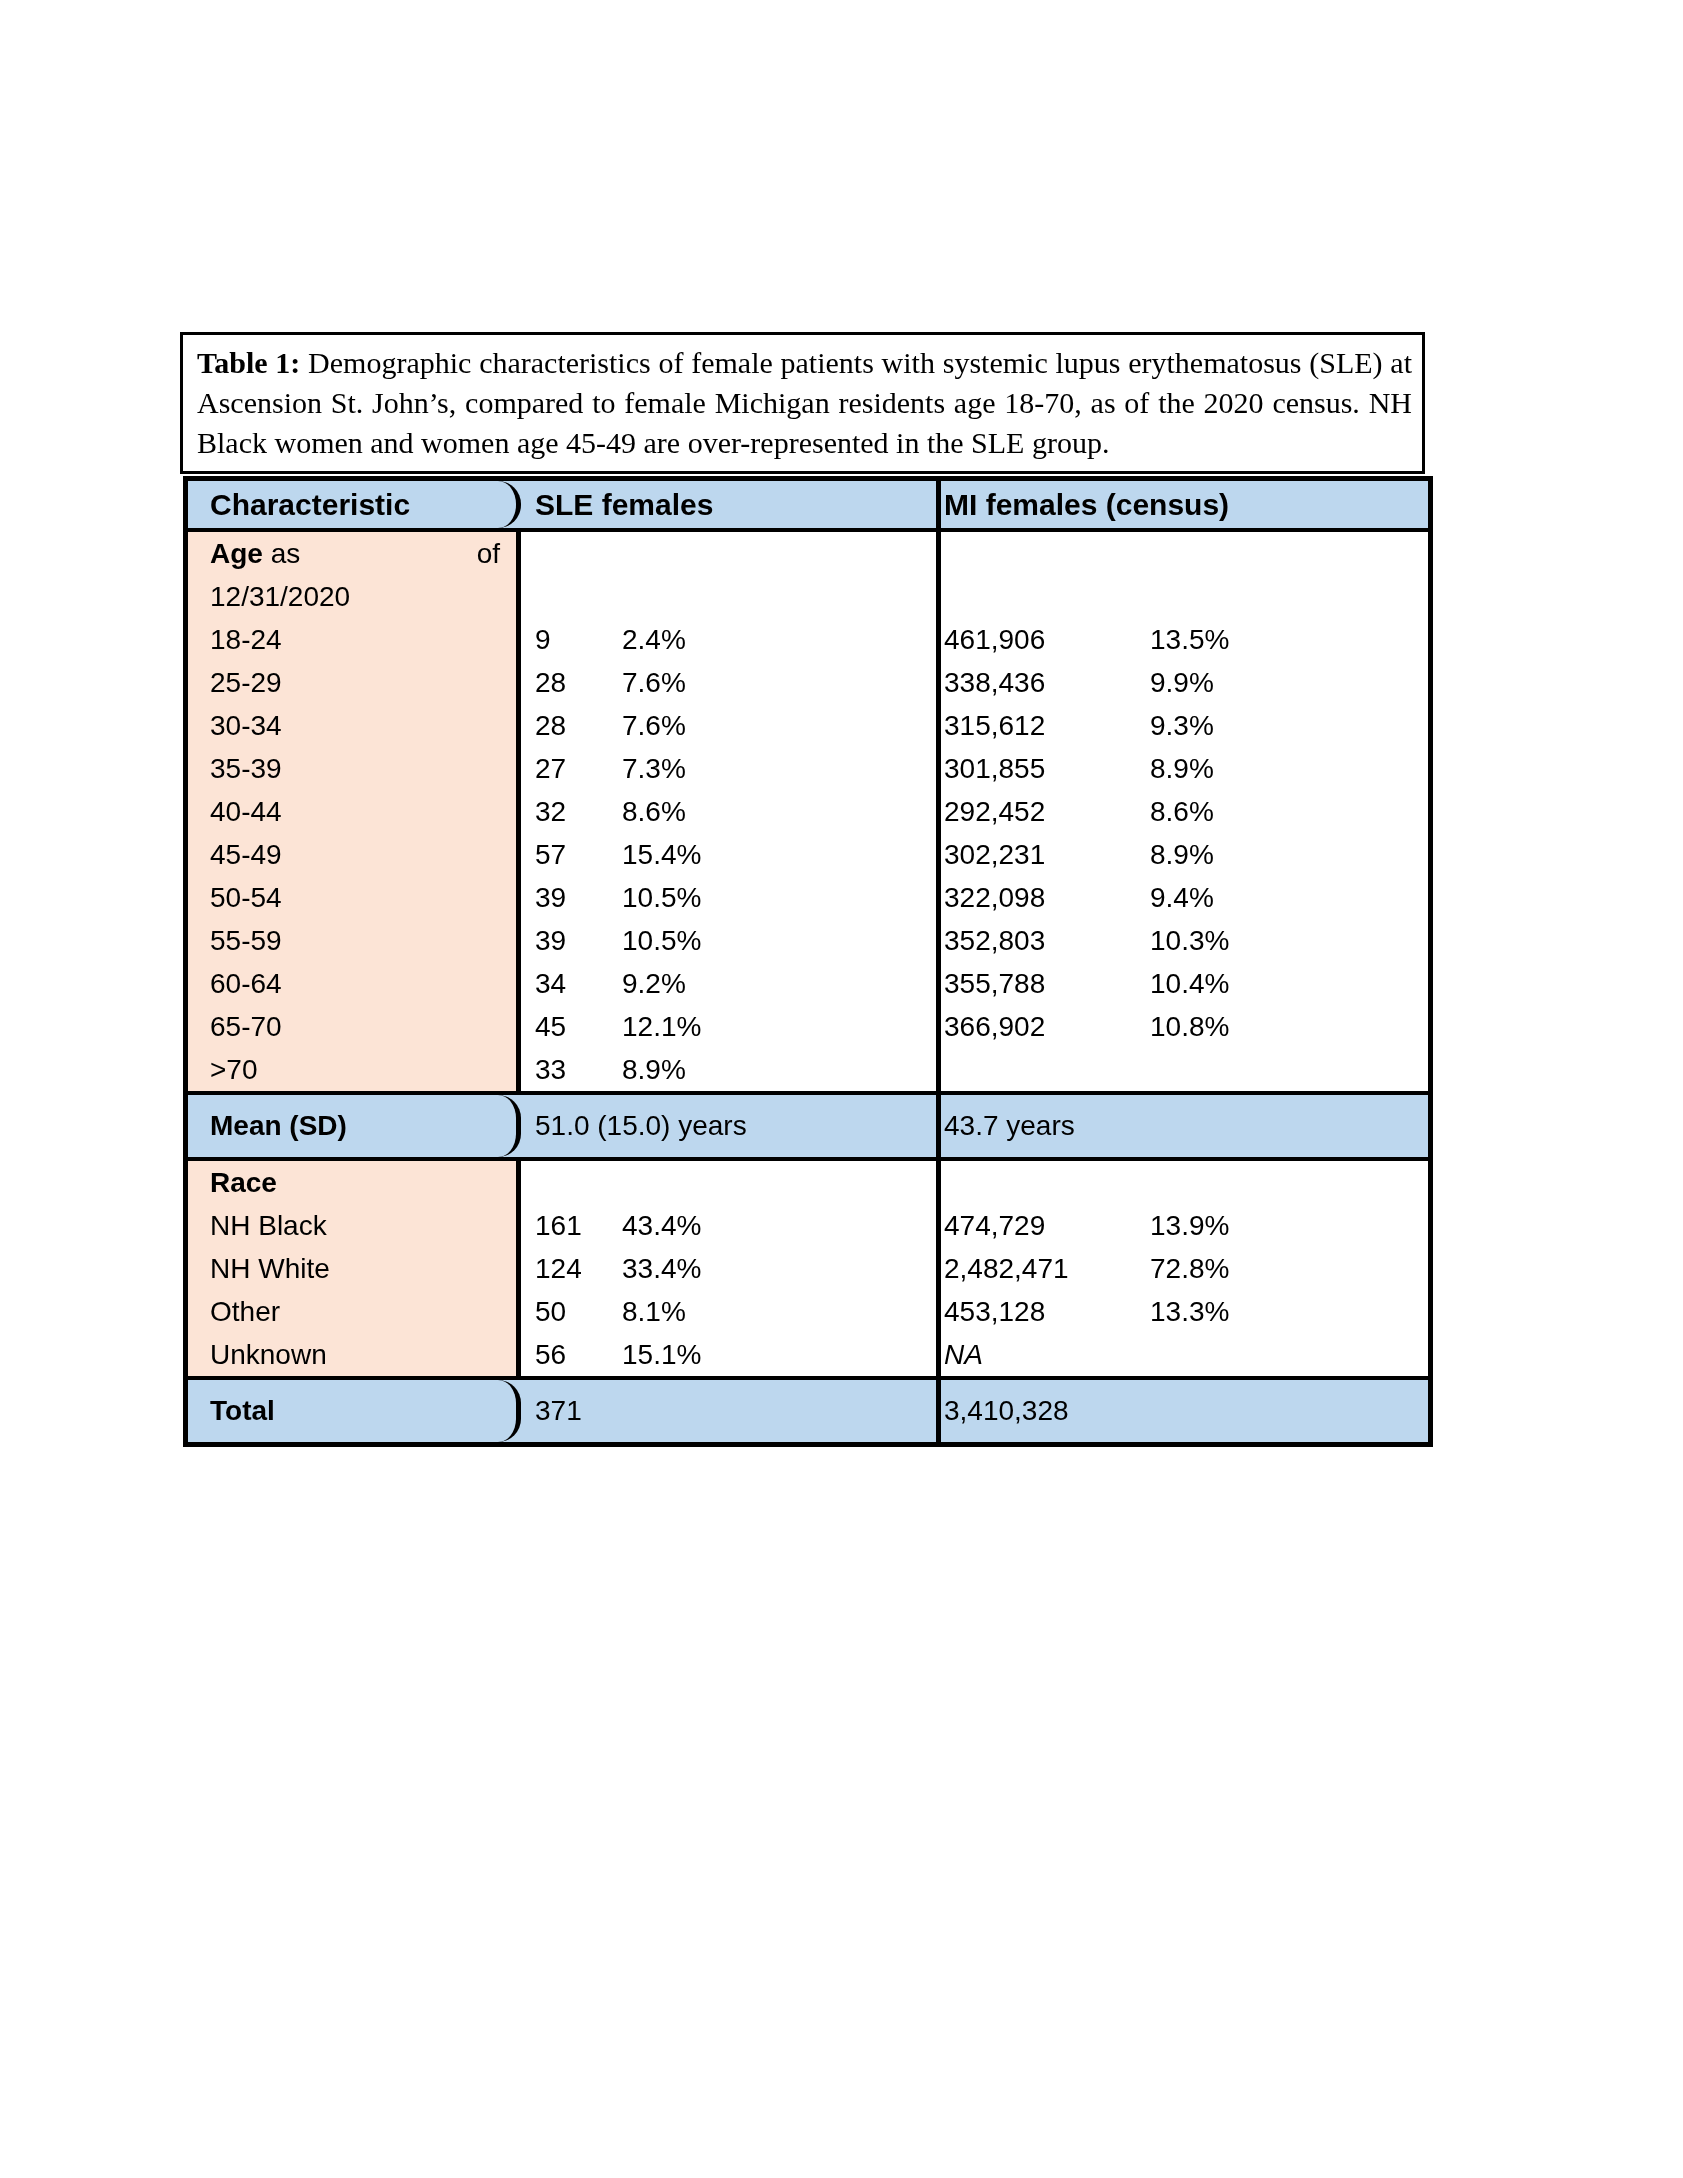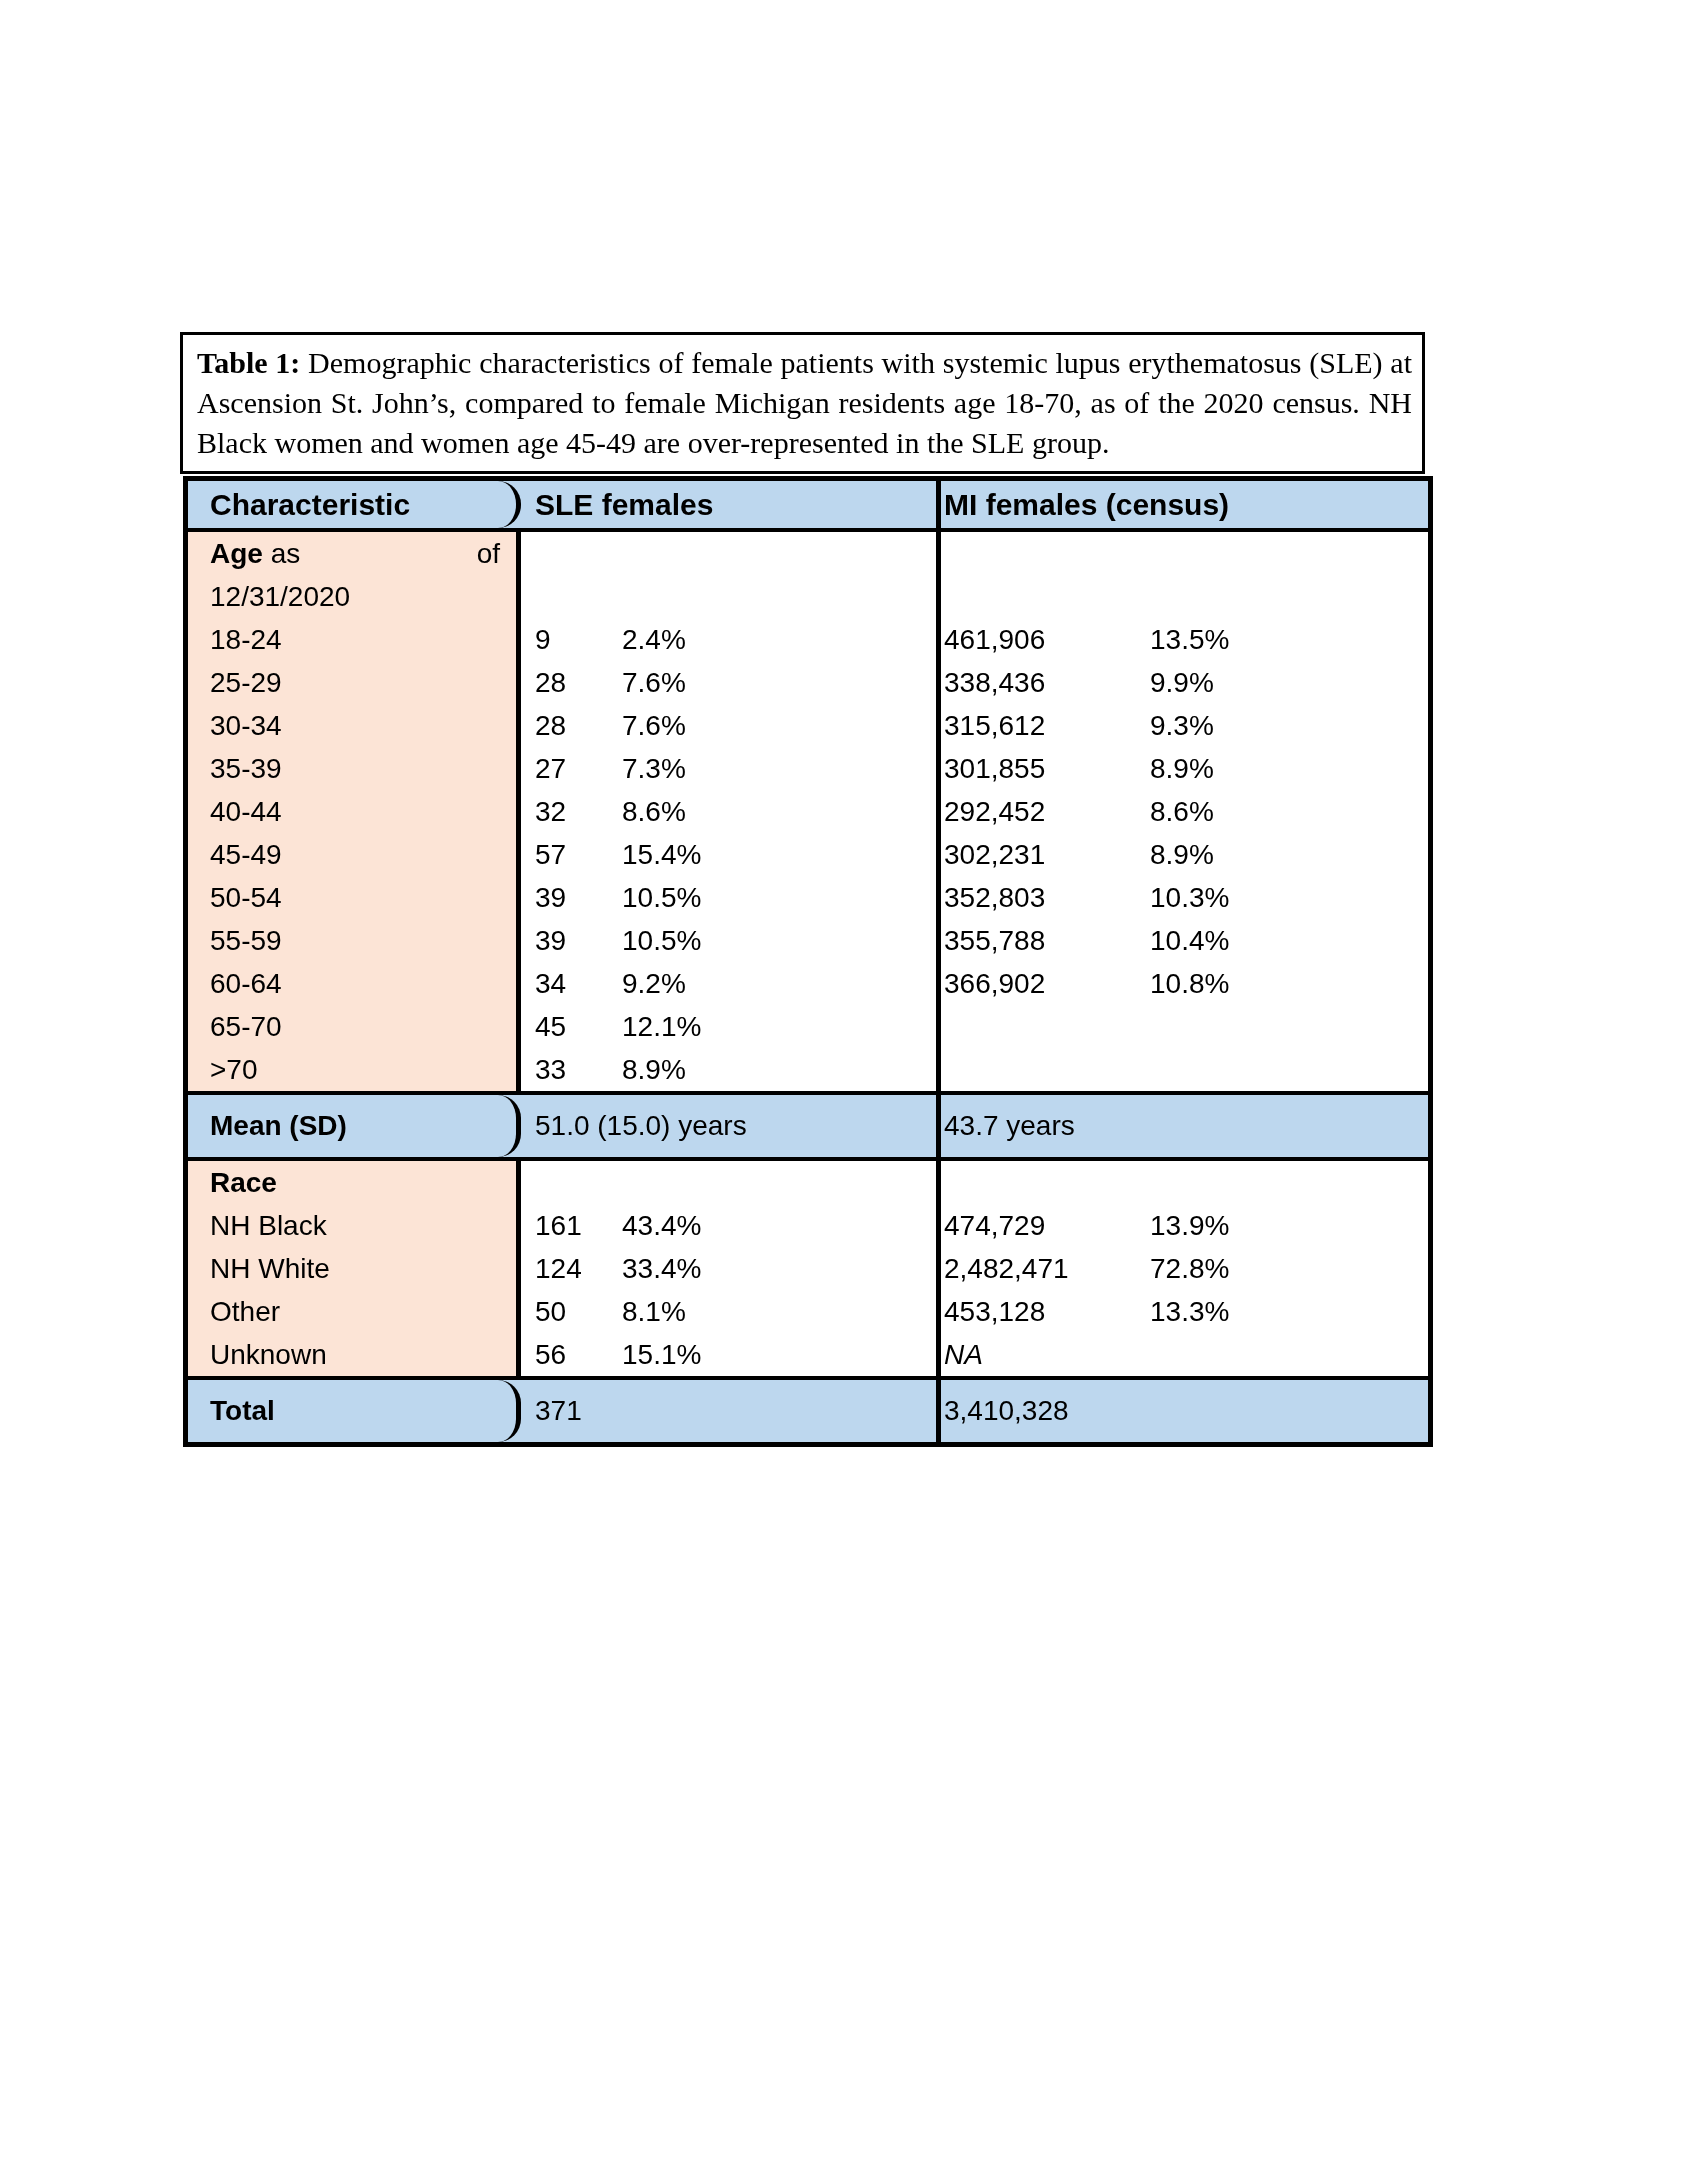--- a/index.html
+++ b/index.html
@@ -174,20 +174,24 @@
           </div>
         <div class="line p3">
             <span class="n">292,452</span>
             <span class="p">8.6%</span>
           </div>
         <div class="line p3">
             <span class="n">302,231</span>
             <span class="p">8.9%</span>
           </div>
         <div class="line p3">
+            <span class="n">322,098</span>
+            <span class="p">9.4%</span>
+          </div>
+        <div class="line p3">
             <span class="n">352,803</span>
             <span class="p">10.3%</span>
           </div>
         <div class="line p3">
             <span class="n">355,788</span>
             <span class="p">10.4%</span>
           </div>
         <div class="line p3">
             <span class="n">366,902</span>
             <span class="p">10.8%</span>

